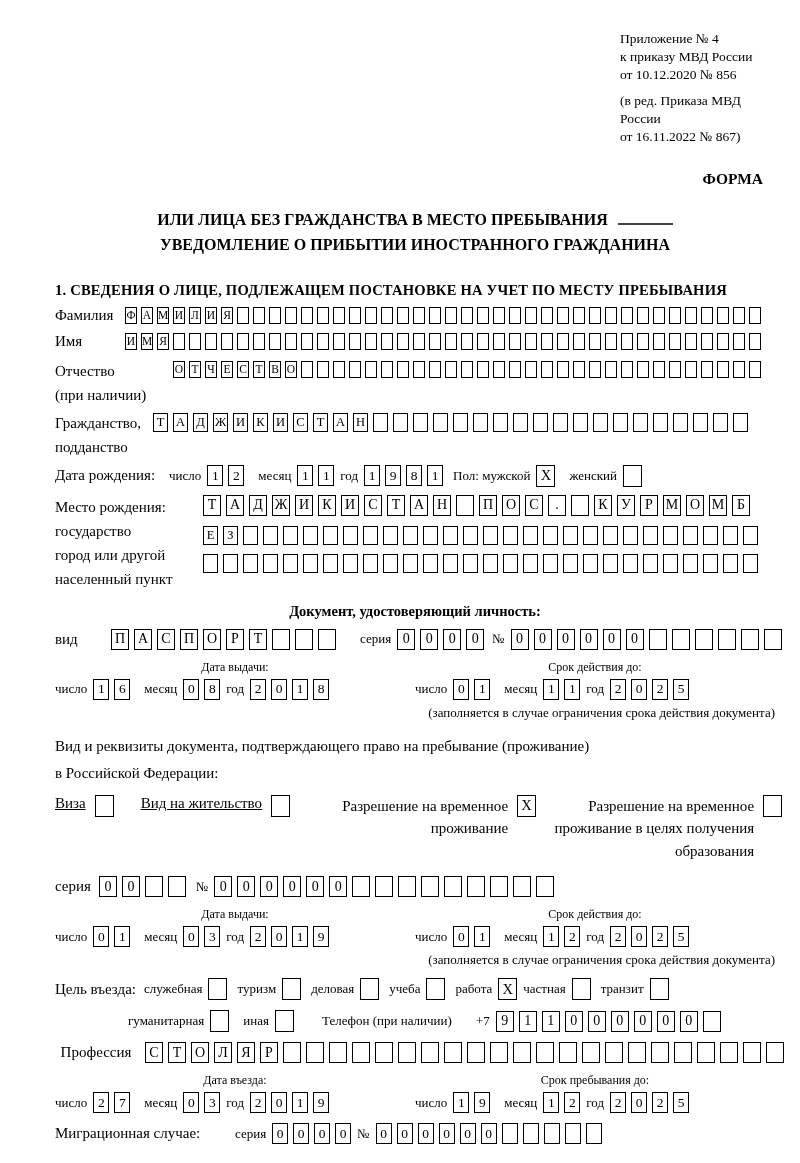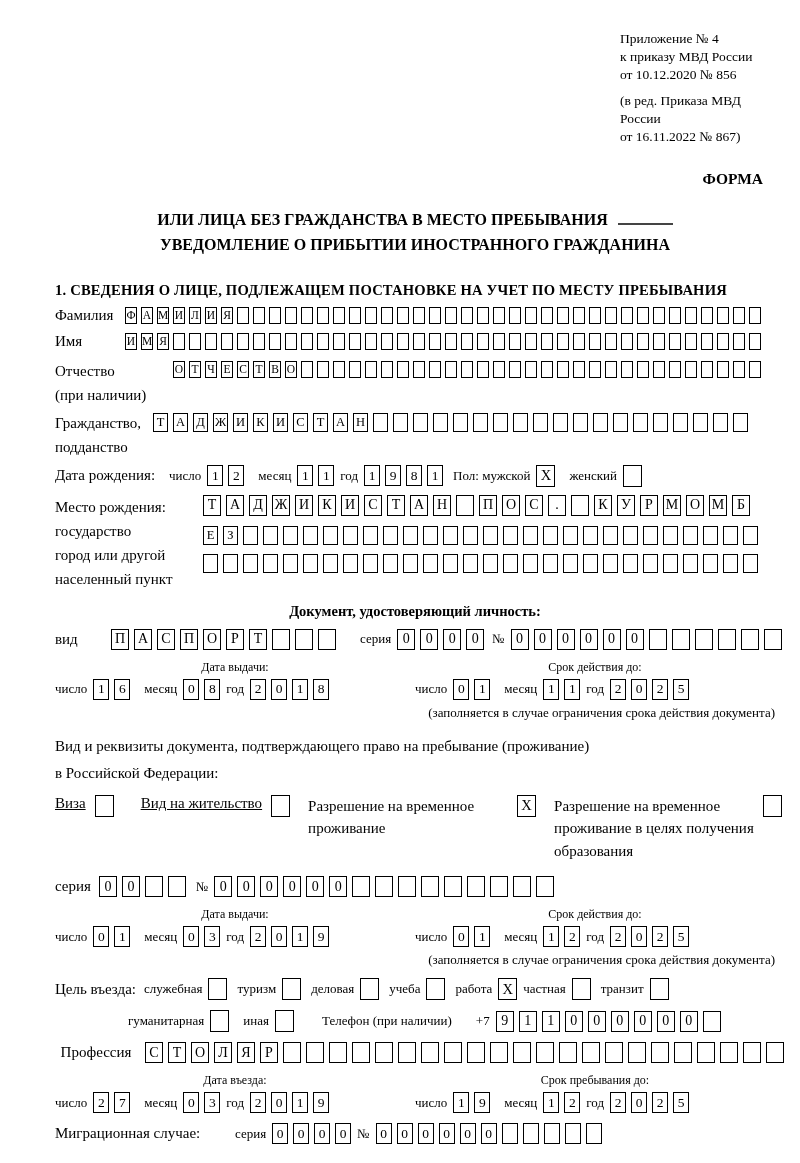--- a/index.html
+++ b/index.html
@@ -36,21 +36,21 @@
   .dh2{flex:1;text-align:center;}
   .dgroup{display:flex;align-items:center;}
   .dg-left{flex:0 0 360px;}
   .dlbl{font-size:13px;margin:0 6px 0 0;white-space:nowrap;}
   .dlbl.ml{margin-left:14px;}
   .noteR{font-size:13px;text-align:right;margin-top:5px;}
   .intro{font-size:15px;margin-top:12px;line-height:1.8;}
   .optwrap{display:flex;align-items:flex-start;margin-top:8px;font-size:15px;}
   .opt{display:flex;align-items:flex-start;}
   .optlbl{margin-right:9px;white-space:nowrap;text-decoration:underline;}
-  .optlbl-c{width:200px;text-align:left;line-height:1.5;margin-right:9px;}
+  .optlbl-c{width:200px;text-align:right;line-height:1.5;margin-right:9px;}
   .ml25{margin-left:27px;} .ml18{margin-left:18px;}
   .gap6{margin-left:6px;} .gap10{margin-left:10px;} .gap14{margin-left:14px;}
 </style>
 </head>
 <body>
 
 <div class="page">
 
   <div class="annex">
     <div>Приложение № 4</div>

